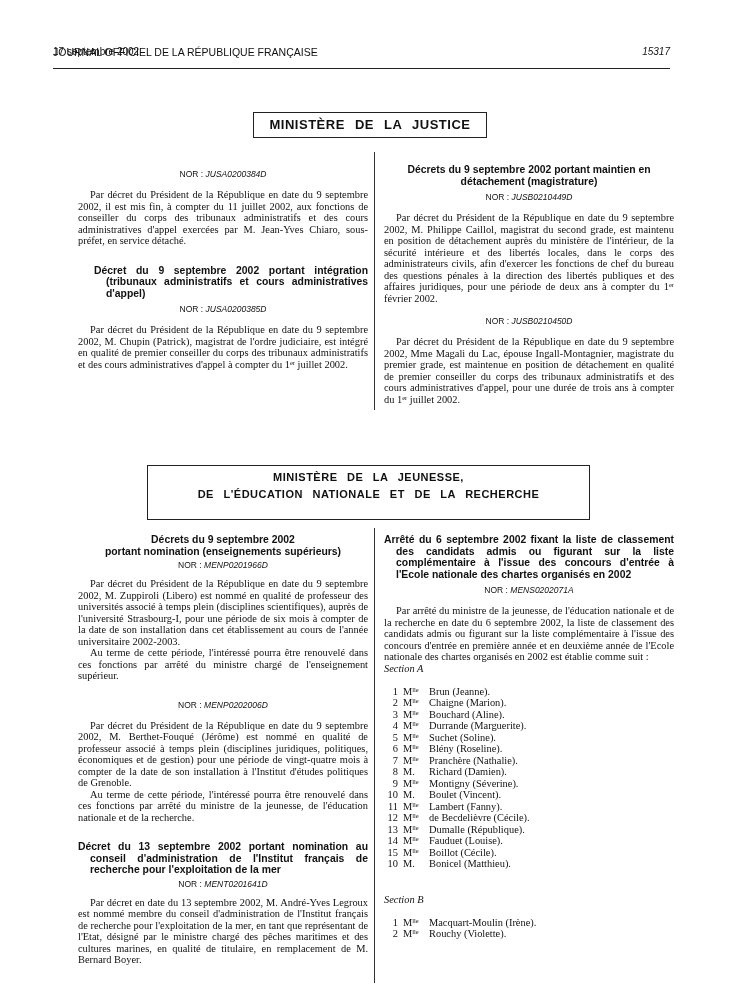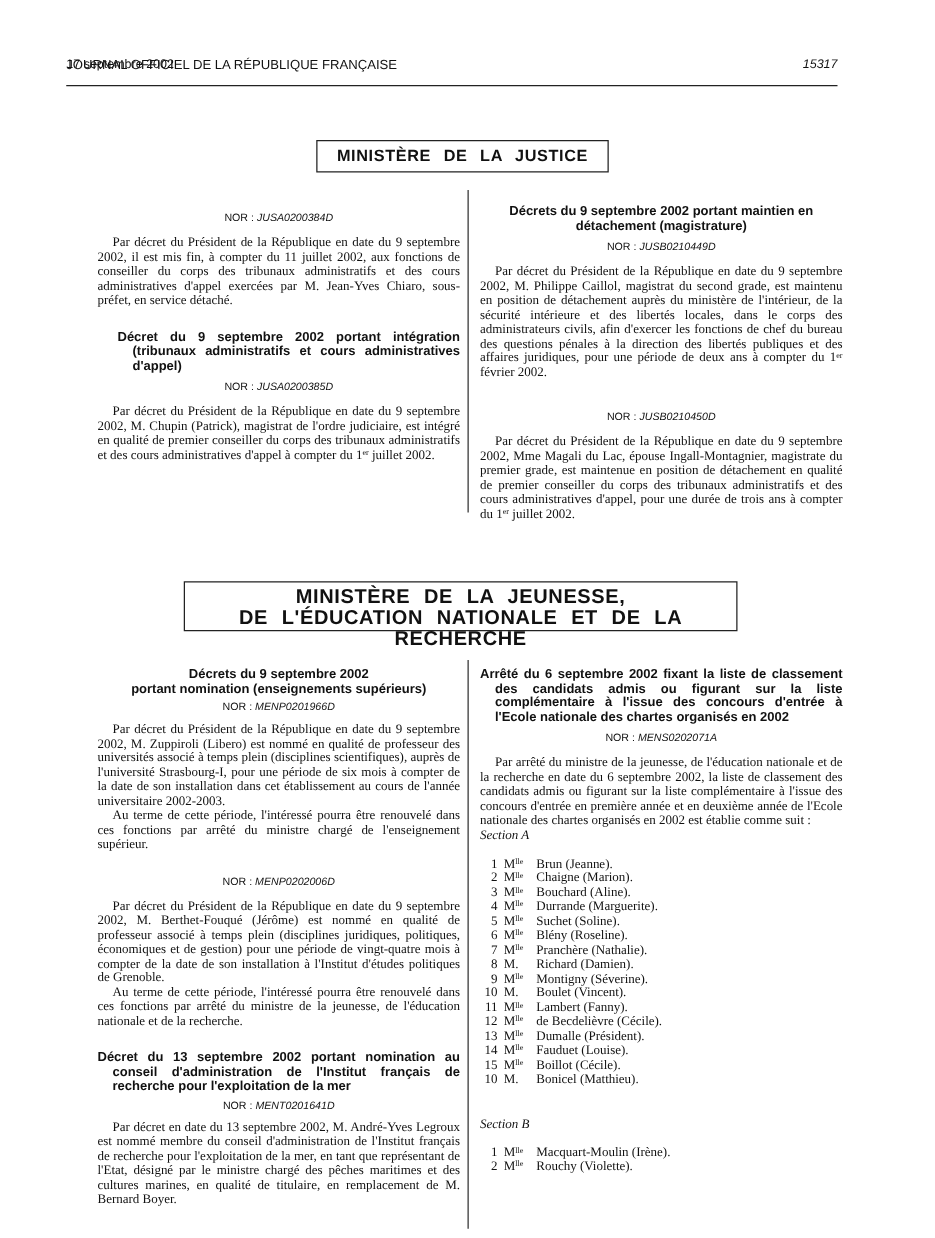--- a/index.html
+++ b/index.html
@@ -15,21 +15,21 @@
   .header .date { position: absolute; left: 0; top: 0; }
   .header .title { position: absolute; left: 0; right: 0; top: 0; font-size: 10.5px; }
   .header .page { position: absolute; right: 0; top: 0; font-style: italic; }
 
   .ministry-box {
     position: absolute; border: 1.5px solid #222;
     font-family: "Liberation Sans", sans-serif; font-weight: bold;
     text-align: center; letter-spacing: 0.5px;
   }
   .mb1 { left: 253px; top: 112px; width: 232px; height: 24px; font-size: 13px; line-height: 24px; word-spacing: 6px; }
-  .mb2 { left: 147px; top: 465px; width: 443px; height: 40px; font-size: 16px; line-height: 17px; padding-top: 3px; word-spacing: 6px; box-sizing: border-box; }
+  .mb2 { left: 147px; top: 465px; width: 443px; height: 55px; font-size: 11px; line-height: 17px; padding-top: 3px; word-spacing: 6px; box-sizing: border-box; }
 
   .col { position: absolute; width: 290px; }
   .col-left { left: 78px; }
   .col-right { left: 384px; }
 
   .rule { position: absolute; left: 374px; width: 1px; background: #333; }
 
   .art-title {
     font-family: "Liberation Sans", sans-serif; font-weight: bold;
     font-size: 10.4px; line-height: 11.5px;
@@ -77,21 +77,21 @@
     <p class="para"><span>Par décret du Président de la République en date du 9 septembre 2002, M. Chupin (Patrick), magistrat de l'ordre judiciaire, est intégré en qualité de premier conseiller du corps des tribunaux administratifs et des cours administratives d'appel à compter du 1</span><sup>er</sup><span> juillet 2002.</span></p>
   </div>
 </div>
 
 <div class="col col-right" style="top:164px;">
   <div>
     <div class="art-title center" style="padding:0 14px;">Décrets du 9 septembre 2002 portant maintien en détachement (magistrature)</div>
     <div class="nor"><span>NOR :</span> <i>JUSB0210449D</i></div>
     <p class="para"><span>Par décret du Président de la République en date du 9 septembre 2002, M. Philippe Caillol, magistrat du second grade, est maintenu en position de détachement auprès du ministère de l'intérieur, de la sécurité intérieure et des libertés locales, dans le corps des administrateurs civils, afin d'exercer les fonctions de chef du bureau des questions pénales à la direction des libertés publiques et des affaires juridiques, pour une période de deux ans à compter du 1</span><sup>er</sup><span> février 2002.</span></p>
   </div>
-  <div style="margin-top:24px;">
+  <div style="margin-top:12px;">
     <div class="nor"><span>NOR :</span> <i>JUSB0210450D</i></div>
     <p class="para"><span>Par décret du Président de la République en date du 9 septembre 2002, Mme Magali du Lac, épouse Ingall-Montagnier, magistrate du premier grade, est maintenue en position de détachement en qualité de premier conseiller du corps des tribunaux administratifs et des cours administratives d'appel, pour une durée de trois ans à compter du 1</span><sup>er</sup><span> juillet 2002.</span></p>
   </div>
 </div>
 
 <div class="ministry-box mb2">
   <div>MINISTÈRE DE LA JEUNESSE,</div>
   <div>DE L'ÉDUCATION NATIONALE ET DE LA RECHERCHE</div>
 </div>
 
@@ -182,21 +182,21 @@
           <span>Lambert (Fanny).</span>
         </div>
         <div class="list-item">
           <span class="num">12</span>
           <span class="title">M<sup>lle</sup></span>
           <span>de Becdelièvre (Cécile).</span>
         </div>
         <div class="list-item">
           <span class="num">13</span>
           <span class="title">M<sup>lle</sup></span>
-          <span>Dumalle (Président).</span>
+          <span>Dumalle (République).</span>
         </div>
         <div class="list-item">
           <span class="num">14</span>
           <span class="title">M<sup>lle</sup></span>
           <span>Fauduet (Louise).</span>
         </div>
         <div class="list-item">
           <span class="num">15</span>
           <span class="title">M<sup>lle</sup></span>
           <span>Boillot (Cécile).</span>

